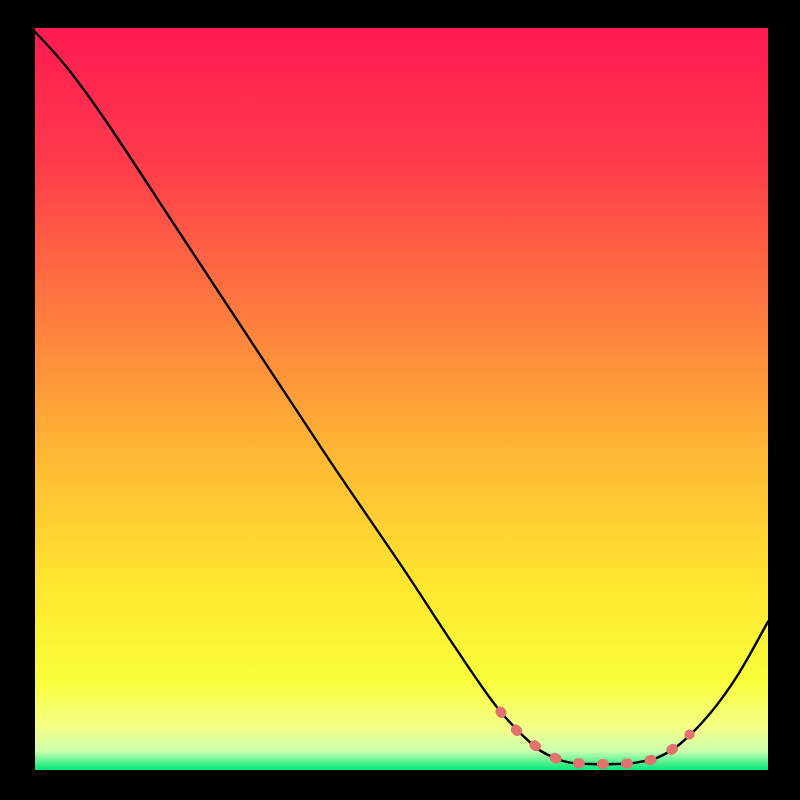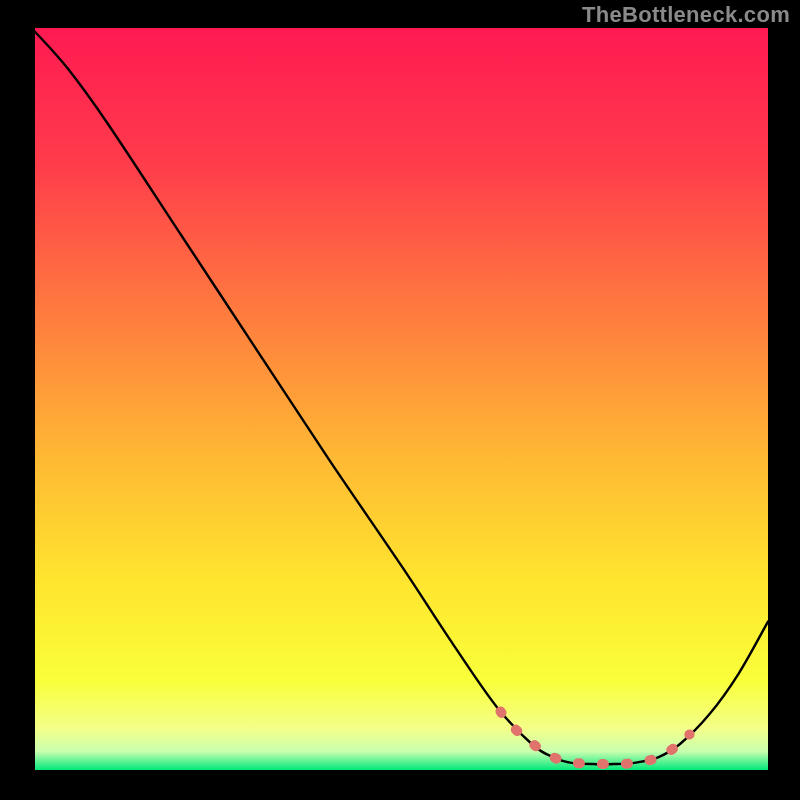--- a/index.html
+++ b/index.html
@@ -26,21 +26,20 @@
     letter-spacing: 0.3px;
   }
   svg {
     display: block;
   }
 </style>
 </head>
 <body>
 
 <div class="stage">
-  <div class="watermark">TheBottleneck.com</div>
   <svg id="chart-svg" width="800" height="800" viewBox="0 0 800 800">
       <defs>
         <linearGradient id="bg-grad" x1="0" y1="0" x2="0" y2="1">
           <stop offset="0%" stop-color="#ff1a52"></stop>
           <stop offset="18%" stop-color="#ff3b4b"></stop>
           <stop offset="38%" stop-color="#ff7a3f"></stop>
           <stop offset="57.99999999999999%" stop-color="#ffb934"></stop>
           <stop offset="75%" stop-color="#ffe62f"></stop>
           <stop offset="88%" stop-color="#f9ff3a"></stop>
           <stop offset="94.5%" stop-color="#f3ff8a"></stop>

